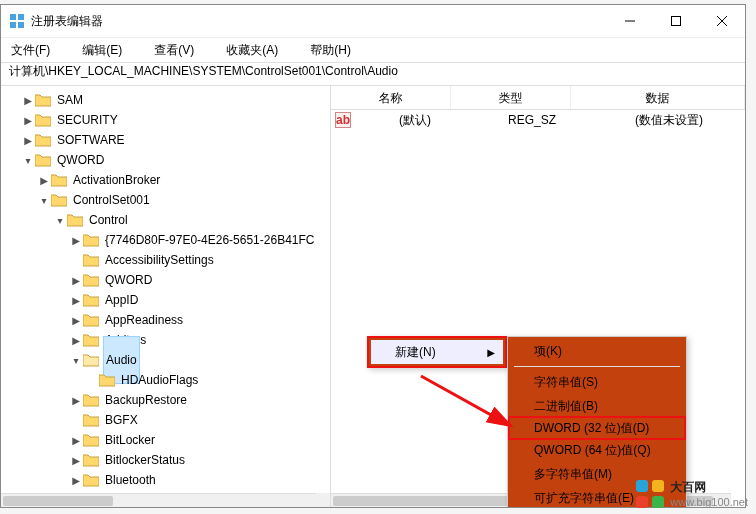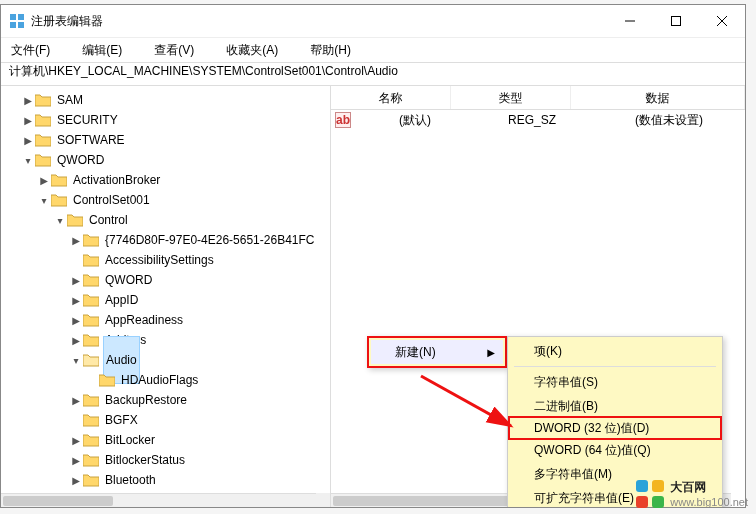--- a/index.html
+++ b/index.html
@@ -26,26 +26,26 @@
 .list { flex: 1; position: relative; text-align: center; }
 .list-header { display: flex; height: 24px; border-bottom: 1px solid #ddd; }
 .list-header div { padding: 4px 8px; border-right: 1px solid #eee; }
 .lh-name { width: 120px; } .lh-type { width: 120px; } .lh-data { flex:1; }
 .list-row { display: flex; height: 20px; align-items: center; padding-left: 4px; }
 .val-icon { width: 16px; height: 16px; margin-right: 8px; border:1px solid #c88; background:#fee; display:flex; align-items:center; justify-content:center; font-size:12px; color:#c33; font-weight:bold; }
 .lr-name { width: 112px; } .lr-type { width: 122px; } .lr-data { flex:1; }
 .scrollbar-h { position: absolute; bottom: 0; left: 0; right: 14px; height: 14px; background: #f0f0f0; border-top:1px solid #ddd; }
 .scrollbar-h .thumb { position: absolute; top: 2px; left: 2px; width: 110px; height: 10px; background: #ccc; border-radius: 2px; }
 .scrollbar-v-stub { position:absolute; bottom:0; right:0; width:14px; height:14px; background:#f0f0f0; }
-.ctxmenu { position: absolute; background: #fef9c3; border: 1px solid #ccc; box-shadow: 2px 2px 6px rgba(0,0,0,.2); padding: 2px; }
+.ctxmenu { position: absolute; background: #c2410c; border: 1px solid #ccc; box-shadow: 2px 2px 6px rgba(0,0,0,.2); padding: 2px; }
 .ctx1 { left: 366px; top: 250px; width: 140px; border: 2px solid #e11; }
 .ctx-item { height: 24px; display: flex; align-items: center; padding: 0 18px 0 24px; position: relative; }
 .ctx-item.hover { background: #eef; }
 .ctx-arrow { position: absolute; right: 8px; font-size: 10px; }
-.ctx2 { left: 506px; top: 250px; width: 216px; }
+.ctx2 { left: 506px; top: 250px; width: 180px; }
 .ctx2 .ctx-item.hl { border: 2px solid #e11; margin: -2px; }
 .ctx-sep { height: 1px; background: #ddd; margin: 3px 4px; }
 .red-arrow { position: absolute; left: 410px; top: 280px; pointer-events: none; }
 .watermark { position: absolute; right: 8px; bottom: 6px; display: flex; align-items: center; gap: 6px; font-size: 18px; font-weight: bold; color: #222; }
 .wm-logo { width: 28px; height: 28px; position: relative; }
 .wm-logo span { position: absolute; border-radius: 3px; }.indent1{padding-left:20px}.indent2{padding-left:36px}.indent3{padding-left:52px}.indent4{padding-left:68px}.indent5{padding-left:84px}
 </style>
 </head>
 <body>
 

